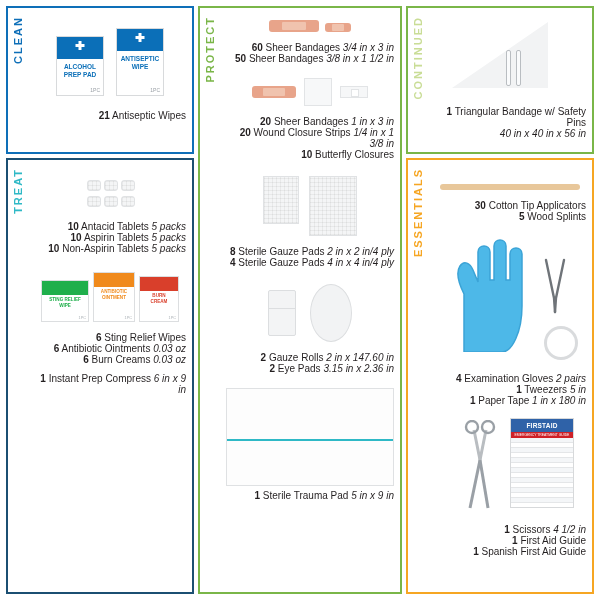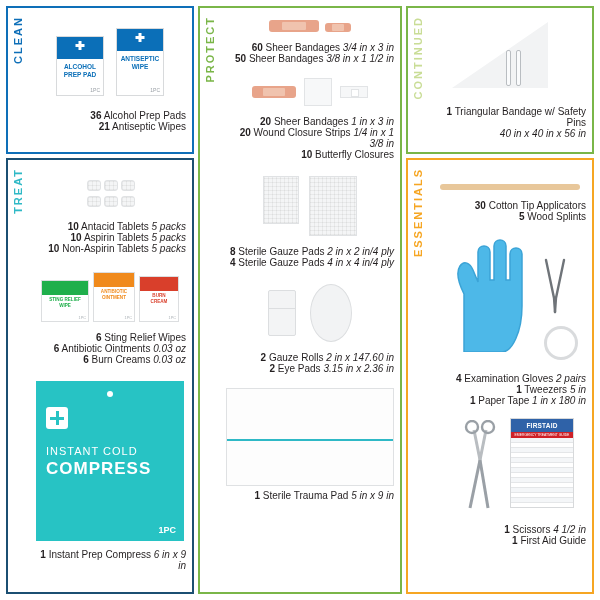--- a/index.html
+++ b/index.html
@@ -108,21 +108,20 @@
           <div class="tab">
               <span class="cross"></span>
             </div>
           <div class="ttl">
             <span>ANTISEPTIC</span><br><span>WIPE</span>
           </div>
           <div class="pc">1PC</div>
         </div>
       </div>
       <div class="caption" style="margin-top:14px;">
-        <div><b>36</b> <span>Alcohol Prep Pads</span></div>
         <div><b>21</b> <span>Antiseptic Wipes</span></div>
       </div>
     </div>
   </div>
 
   <div class="panel" style="left:6px;top:158px;width:188px;height:436px;border-color:#1b4f72;">
     <div class="vlabel" style="color:#2fb9c6;">TREAT</div>
     <div class="content">
 
       <div style="display:flex;justify-content:center;margin-top:16px;">
@@ -163,29 +162,20 @@
           </div>
           <div class="bpc">1PC</div>
         </div>
       </div>
       <div class="caption" style="margin-top:10px;">
         <div><b>6</b> <span>Sting Relief Wipes</span></div>
         <div><b>6</b> <span>Antibiotic Ointments</span> <i>0.03 oz</i></div>
         <div><b>6</b> <span>Burn Creams</span> <i>0.03 oz</i></div>
       </div>
 
-      <div style="display:flex;justify-content:center;margin-top:16px;">
-        <div class="compress" style="width:148px;height:160px;">
-          <div class="hole"></div>
-          <div class="badge"></div>
-          <div class="ttl1">INSTANT COLD</div>
-          <div class="ttl2">COMPRESS</div>
-          <div class="pcs">1PC</div>
-        </div>
-      </div>
       <div class="caption" style="margin-top:8px;">
         <div><b>1</b> <span>Instant Prep Compress</span> <i>6 in x 9 in</i></div>
       </div>
     </div>
   </div>
 
   <div class="panel" style="left:198px;top:6px;width:204px;height:588px;border-color:#7ab648;">
     <div class="vlabel" style="color:#7ab648;">PROTECT</div>
     <div class="content">
 
@@ -319,17 +309,18 @@
           <div class="grow"></div>
           <div class="grow"></div>
           <div class="grow"></div>
 
         </div>
       </div>
 
       <div class="caption" style="margin-top:4px;">
         <div><b>1</b> <span>Scissors</span> <i>4 1/2 in</i></div>
         <div><b>1</b> <span>First Aid Guide</span></div>
+        <div><b>1</b> <span>Spanish First Aid Guide</span></div>
       </div>
     </div>
   </div>
 
 </div>
 
 </body></html>

